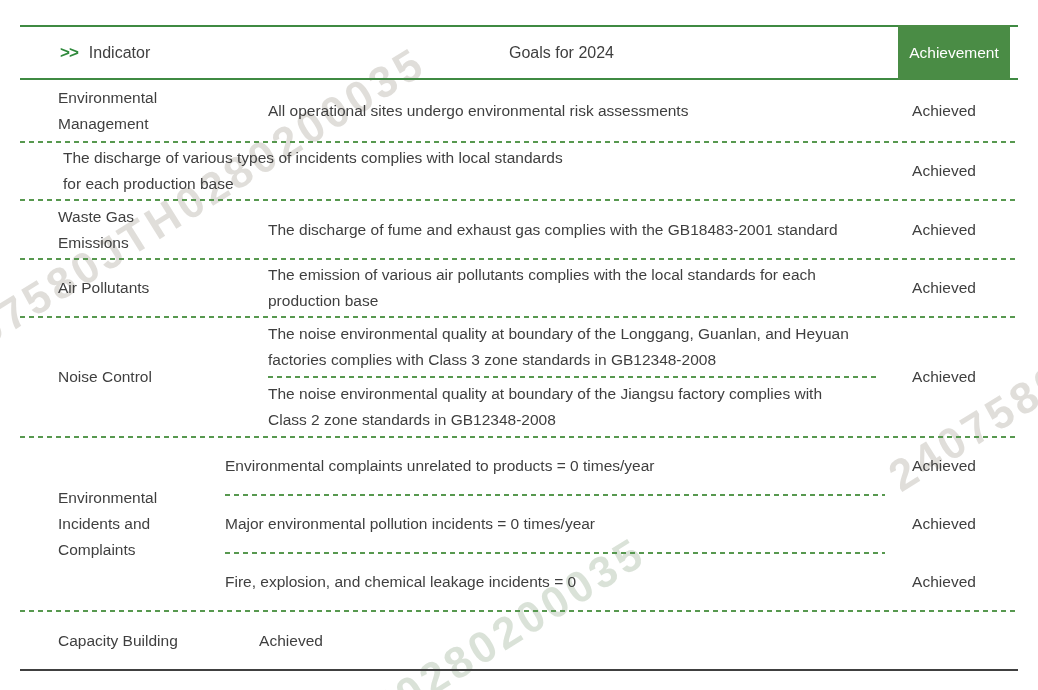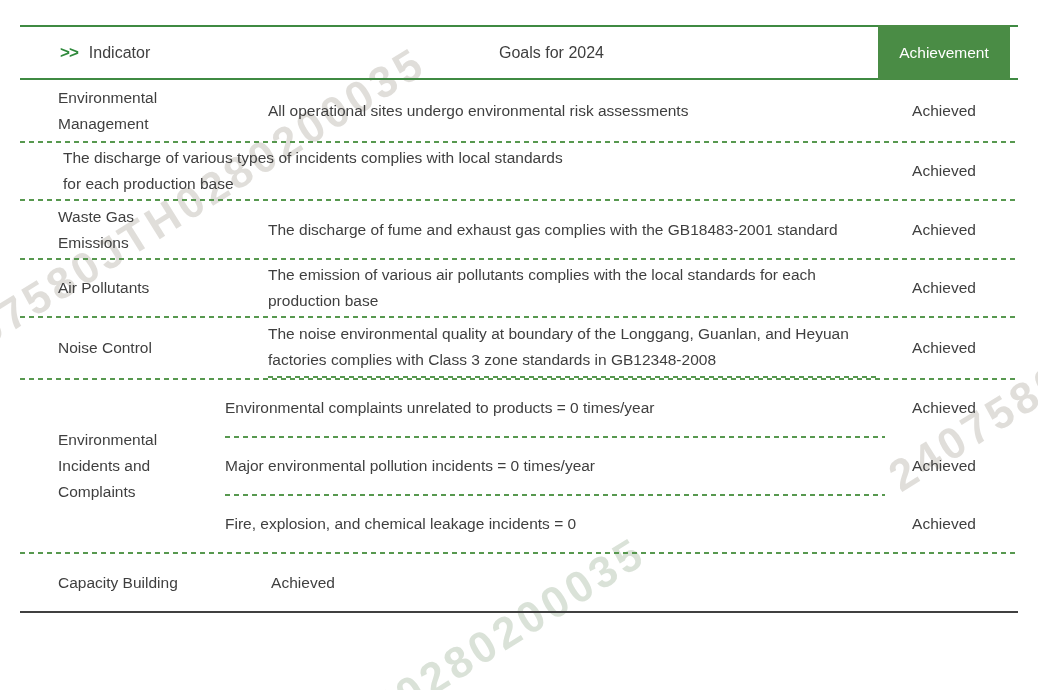--- a/index.html
+++ b/index.html
@@ -19,21 +19,21 @@
     border-top:2px solid #3f8a42;border-bottom:2px solid #3f8a42;
     padding-right:8px;
   }
   .th-indicator{
     width:205px;box-sizing:border-box;padding-left:40px;
     display:flex;align-items:center;gap:11px;font-size:16px;
   }
   .chev{color:#2f8a3c;font-weight:800;font-size:17px;letter-spacing:-1px;}
   .th-goals{flex:1;display:flex;align-items:center;justify-content:center;font-size:16px;}
   .th-ach{
-    width:132px;height:55px;align-self:flex-start;position:relative;top:-2px;
+    width:112px;height:55px;align-self:flex-start;position:relative;top:-2px;
     background:#4a8c45;color:#ffffff;display:flex;align-items:center;justify-content:center;
     font-size:15.5px;
   }
   .tbody{border-bottom:2px solid #404040;}
   .row{display:flex;align-items:stretch;padding-right:8px;}
   .cell-indicator{
     width:205px;box-sizing:border-box;padding-left:38px;
     display:flex;flex-direction:column;justify-content:center;
     font-size:15.5px;line-height:26px;white-space:pre-line;
   }
@@ -106,20 +106,22 @@
         </div>
         <div class="cell-ach">Achieved</div>
       </div>
       <div class="dash"></div>
       <div class="row">
         <div class="cell-indicator">Noise Control</div>
         <div class="goals-stack">
           <div class="cell-goal multi">The noise environmental quality at boundary of the Longgang, Guanlan, and Heyuan
 factories complies with Class 3 zone standards in GB12348-2008</div>
           <div class="dash inner-full"></div>
+          <div class="cell-goal multi">The noise environmental quality at boundary of the Jiangsu factory complies with
+Class 2 zone standards in GB12348-2008</div>
         </div>
         <div class="cell-ach">Achieved</div>
       </div>
       <div class="dash"></div>
       <div class="row">
         <div class="cell-indicator">Environmental
 Incidents and
 Complaints</div>
         <div class="stack">
           <div class="subrow">
@@ -132,18 +134,18 @@
             <div class="cell-ach">Achieved</div>
           </div>
           <div class="dash inner"></div>
           <div class="subrow">
             <div class="cell-goal">Fire, explosion, and chemical leakage incidents = 0</div>
             <div class="cell-ach">Achieved</div>
           </div>
         </div>
       </div>
       <div class="dash"></div>
-      <div class="row" style="min-height: 57px; gap: 12px;">
+      <div class="row" style="min-height: 57px;">
         <div class="cell-indicator">Capacity Building</div>
         <div class="cell-ach">Achieved</div>
       </div>
     </div>
 </div>
 
 </body></html>

